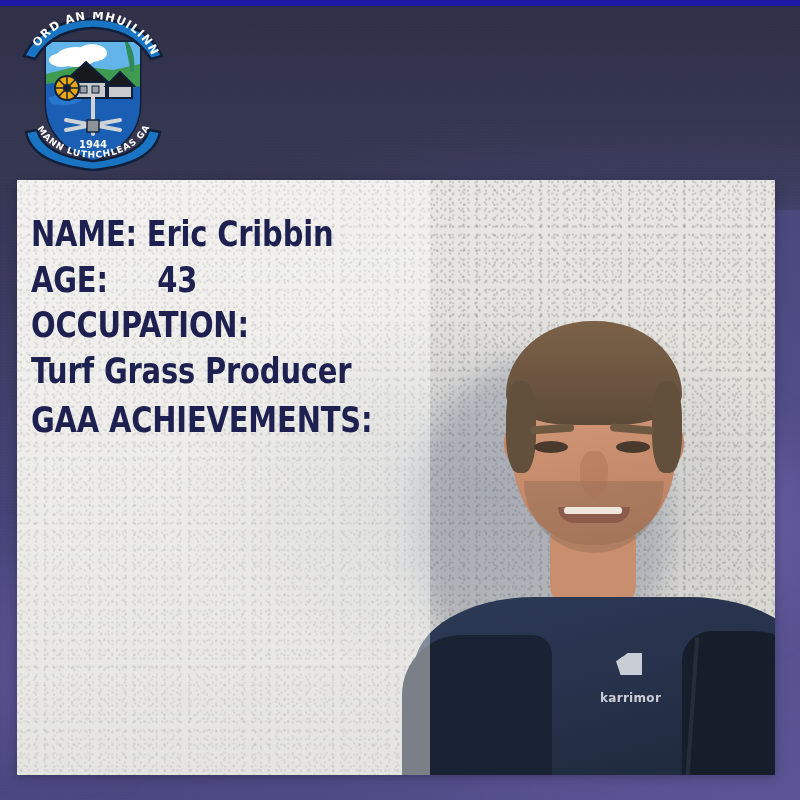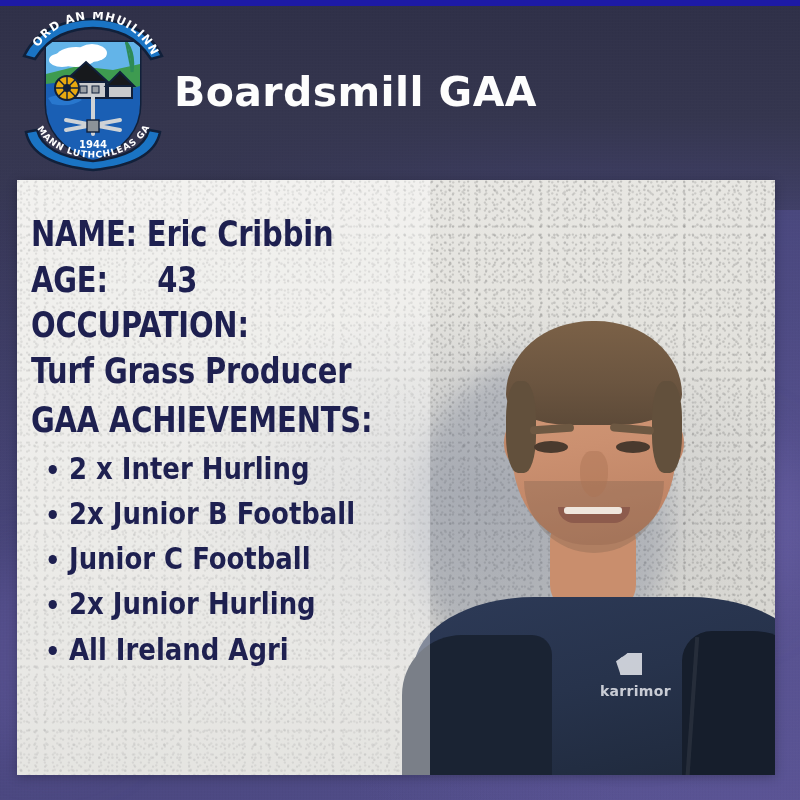--- a/index.html
+++ b/index.html
@@ -264,26 +264,26 @@
     width: 26px; height: 22px;
     margin: 0 auto;
     background:
       linear-gradient(90deg, rgba(255,255,255,0) 0 4px, #e6e8ee 4px 6px, rgba(255,255,255,0) 6px 10px,
                       #e6e8ee 10px 12px, rgba(255,255,255,0) 12px 16px, #e6e8ee 16px 18px, rgba(255,255,255,0) 18px 26px),
       #e6e8ee;
     clip-path: polygon(0 38%, 46% 0, 100% 0, 100% 100%, 18% 100%);
   }
   .karrimor .word {
     font-family: "DejaVu Sans", sans-serif;
-    font-size: 14px;
+    font-size: 12px;
     font-weight: bold;
     color: #e6e8ee;
     text-align: center;
     letter-spacing: 0.3px;
-    margin-top: 8px;
+    margin-top: 16px;
   }
 
   
   .text-scrim {
     position: absolute;
     left: 0; top: 0;
     width: 413px;
     height: 595px;
     background: rgba(255,255,255,0.42);
   }
@@ -419,21 +419,20 @@
         </text>
 
         <path d="M 8 120 Q 14 152 75 158 Q 136 152 142 120 L 131 118 Q 124 144 75 149 Q 26 144 19 118 Z" fill="#1a74c4" stroke="#11203a" stroke-width="2.5"></path>
         <text font-family="DejaVu Sans, sans-serif" font-size="9" font-weight="bold" fill="#ffffff" letter-spacing="0.9">
           <textPath href="#botArc" startOffset="50%" text-anchor="middle">CUMANN LUTHCHLEAS GAEL</textPath>
         </text>
       </svg>
     </div>
 
     <div class="title-block">
-      <div class="title-line">Boardsmill GAA</div>
     </div>
   </div>
 
   <div class="card">
     <div class="wall"></div>
     <div class="wall-tex"></div>
     <div class="wall-shadow"></div>
 
     <div class="person">
       <div class="neck"></div>
@@ -462,23 +461,16 @@
     </div>
 
     <div class="text-scrim"></div>
 
     <div class="content">
       <div class="line">NAME: Eric Cribbin</div>
       <div class="line">AGE:     43</div>
       <div class="line">OCCUPATION:</div>
       <div class="line">Turf Grass Producer</div>
       <div class="line ach-head">GAA ACHIEVEMENTS:</div>
-      <ul class="ach">
-        <li>2 x Inter Hurling</li>
-        <li>2x Junior B Football</li>
-        <li>Junior C Football</li>
-        <li>2x Junior Hurling</li>
-        <li>All Ireland Agri</li>
-      </ul>
     </div>
   </div>
 
 </div>
 
 </body></html>

